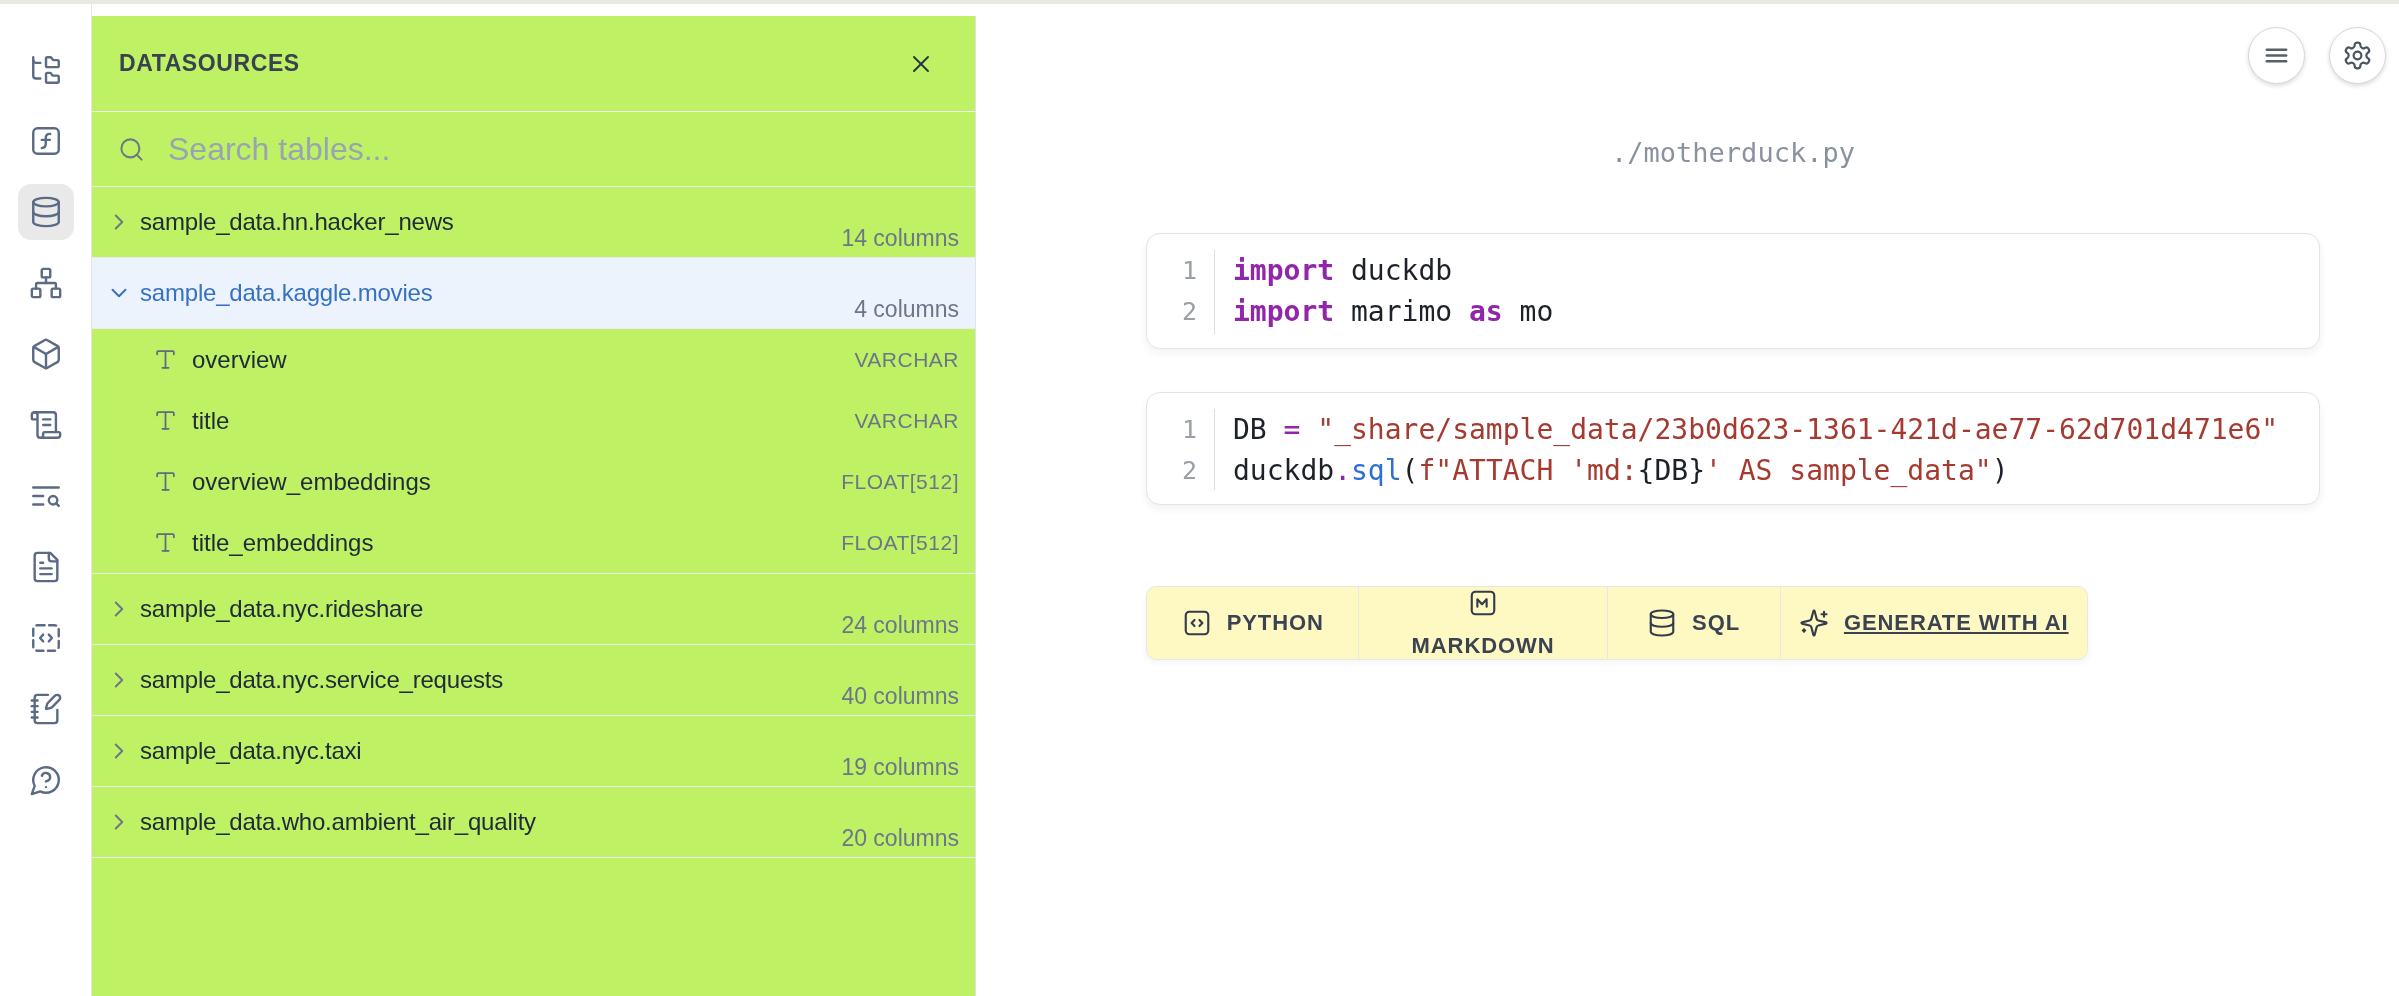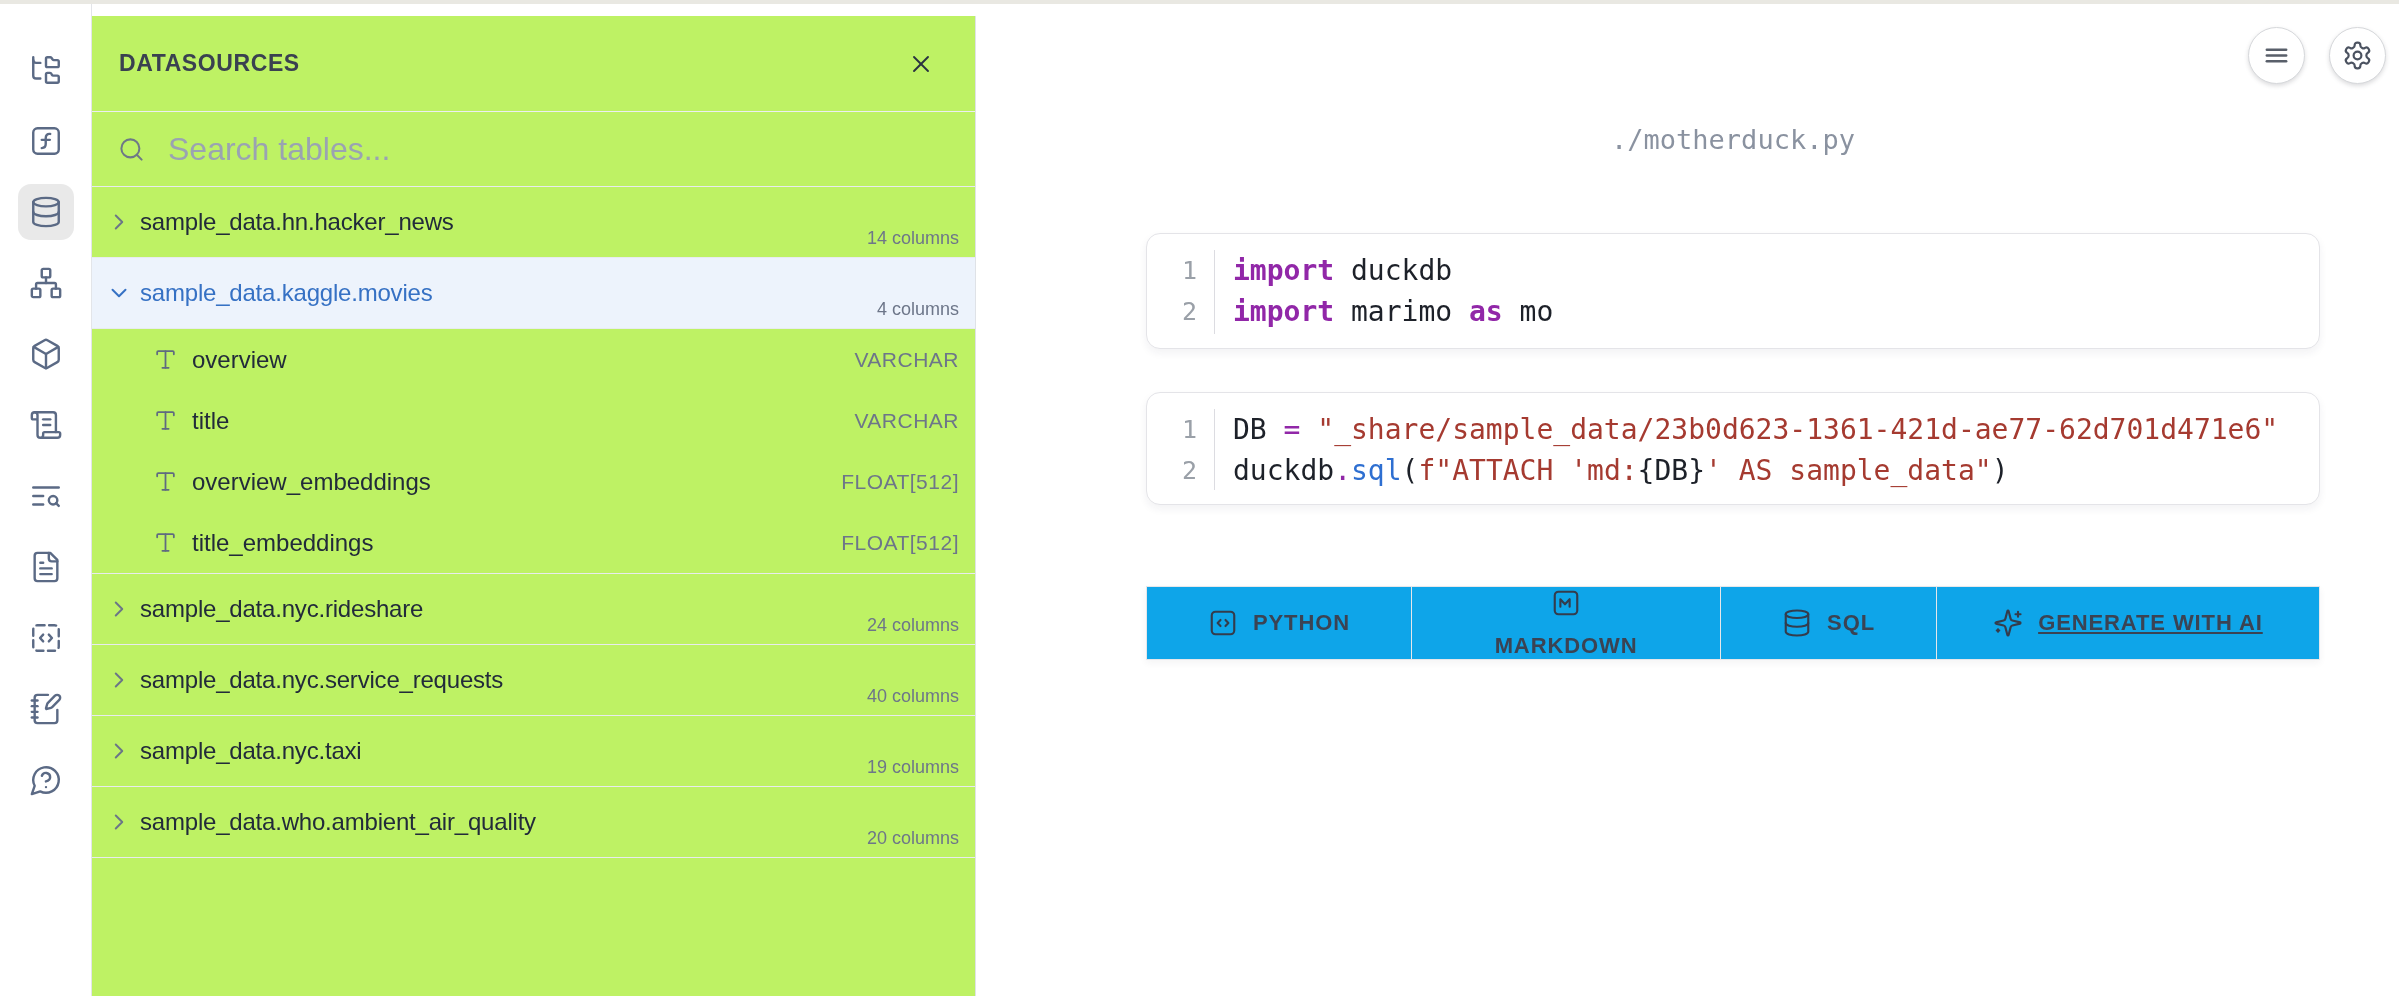--- a/index.html
+++ b/index.html
@@ -51,21 +51,21 @@
   }
   .search-input::placeholder{color:#9aa3b2;}
 
   .table-row{
     height:71px;box-sizing:border-box;border-bottom:1px solid #e8ebef;
     display:flex;align-items:center;padding:0 16px 0 14px;cursor:pointer;
   }
   .table-row .chev{width:26px;height:26px;color:#6b7687;margin-right:8px;flex:0 0 auto;}
   .table-row .chev svg{width:26px;height:26px;}
   .table-name{font-size:24px;color:#222b3a;letter-spacing:-.2px;white-space:nowrap;}
-  .row-meta{margin-left:auto;font-size:18px;color:#6d7689;white-space:nowrap;margin-top:33px;}
+  .row-meta{margin-left:auto;font-size:23px;color:#6d7689;white-space:nowrap;margin-top:33px;}
   .table-row.selected{background:#edf3fc;}
   .table-row.selected .table-name,.table-row.selected .chev{color:#3671c4;}
 
   .cols-group{border-bottom:1px solid #e8ebef;}
   .col-row{
     height:61px;box-sizing:border-box;display:flex;align-items:center;
     padding:0 16px 0 61px;cursor:pointer;
   }
   .col-row .ticon{width:25px;height:25px;color:#5f6b80;margin-right:14px;flex:0 0 auto;}
   .col-row .ticon svg{width:25px;height:25px;}
@@ -76,21 +76,21 @@
   .icon-circle{
     position:absolute;width:57px;height:57px;border-radius:50%;box-sizing:border-box;
     background:#fff;border:1.5px solid #d6d8db;box-shadow:0 2px 4px rgba(60,60,70,.18);
     display:flex;align-items:center;justify-content:center;color:#4c525e;cursor:pointer;z-index:20;
   }
   .icon-circle svg{width:31px;height:31px;}
   .menu-pos{left:2248px;top:27px;}
   .gear-pos{left:2329px;top:27px;}
 
   .filename{
-    position:absolute;left:1146px;top:124px;width:1174px;text-align:center;
+    position:absolute;left:1146px;top:137px;width:1174px;text-align:center;
     font-family:"DejaVu Sans Mono",monospace;font-size:27px;color:#8a92a0;cursor:pointer;
   }
 
   .cell{
     position:absolute;left:1146px;width:1174px;box-sizing:border-box;background:#fff;
     border:1.5px solid #e4e4e8;border-radius:14px;box-shadow:0 4px 9px rgba(40,40,60,.06);
     display:flex;padding:16px 0 14px 0;cursor:text;
   }
   .cell-0{top:233px;height:116px;}
   .cell-1{top:392px;height:113px;}
@@ -104,22 +104,22 @@
     font-family:"DejaVu Sans Mono",monospace;font-size:28px;line-height:41px;
     white-space:pre;color:#1d2129;
   }
   .tok-kw{color:#9127a8;font-weight:bold;}
   .tok-op{color:#9127a8;}
   .tok-fn{color:#2e6fd1;}
   .tok-str{color:#a53a30;}
   .tok-plain{color:#1d2129;}
 
   .add-row{
-    position:absolute;left:1146px;top:586px;width:1174px;height:74px;box-sizing:border-box;
-    background:#0ea5e9;border:1.5px solid #e5e7ea;border-radius:0;
+    position:absolute;left:1146px;top:586px;width:942px;height:74px;box-sizing:border-box;
+    background:#fef9c3;border:1.5px solid #e5e7ea;border-radius:10px;
     box-shadow:0 3px 7px rgba(40,40,60,.05);display:flex;z-index:5;
   }
   .add-btn{
     display:flex;align-items:center;justify-content:center;gap:15px;
     border-right:1.5px solid #e5e7ea;color:#3b4353;cursor:pointer;box-sizing:border-box;
   }
   .add-btn:last-child{border-right:none;text-decoration:underline;}
   .add-btn svg{width:30px;height:30px;color:#343c4c;flex:0 0 auto;}
   .add-btn .blabel{font-size:22px;font-weight:700;letter-spacing:.9px;white-space:nowrap;}
   .seg-0{width:22.6%;}.seg-1{width:26.4%;flex-direction:column;}.seg-2{width:18.4%;}.seg-3{width:32.6%;}

